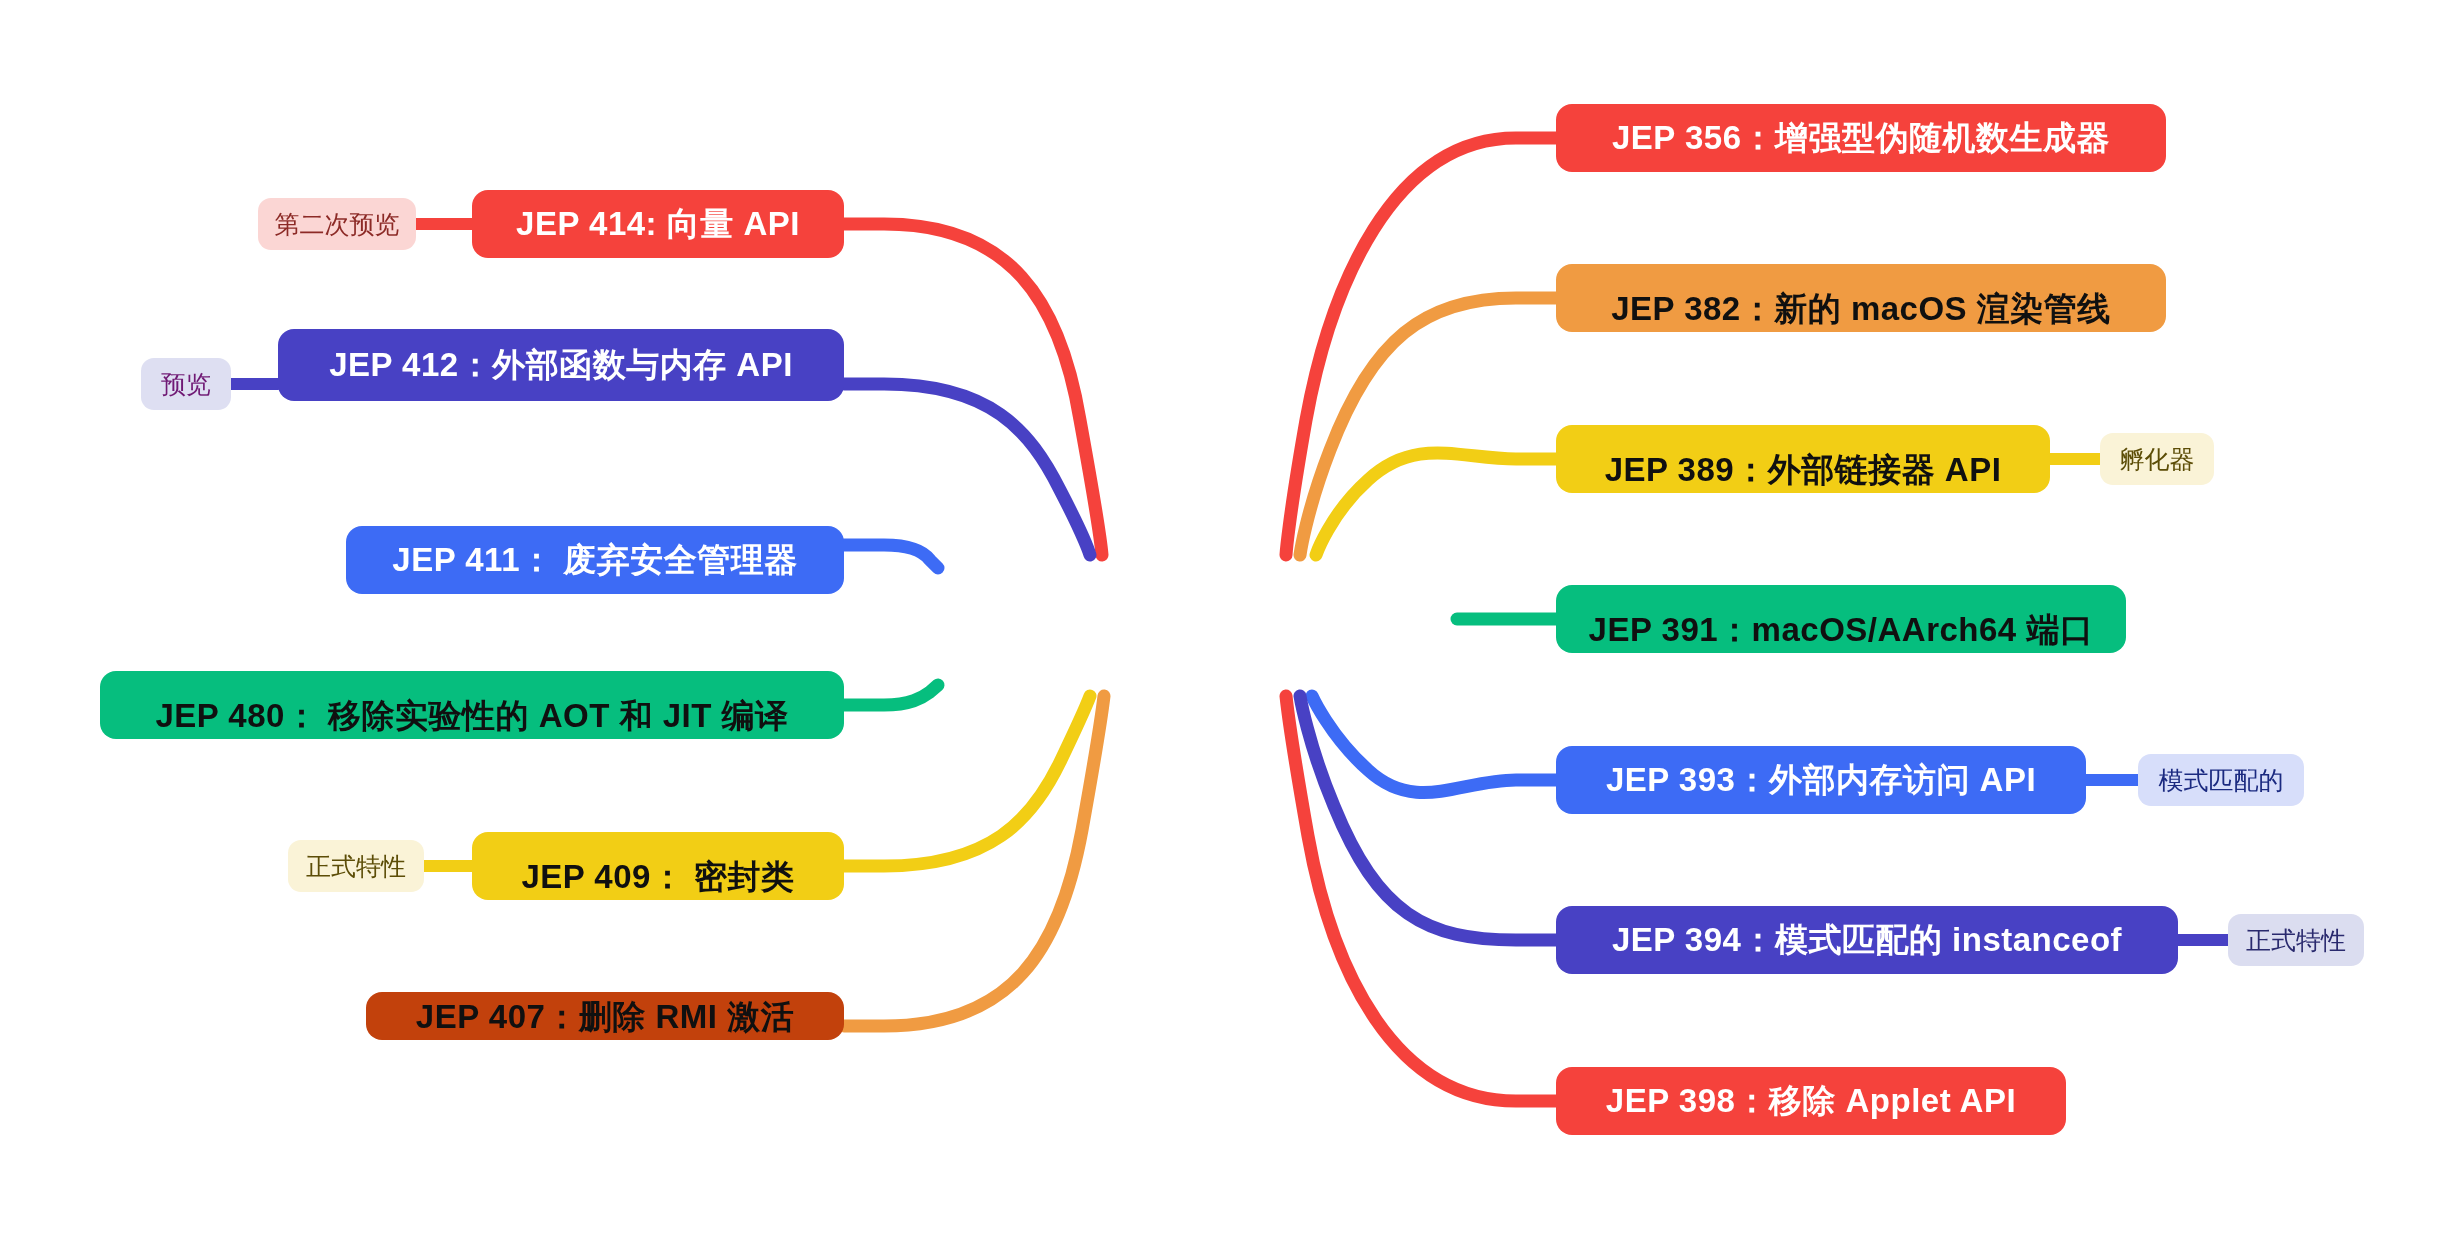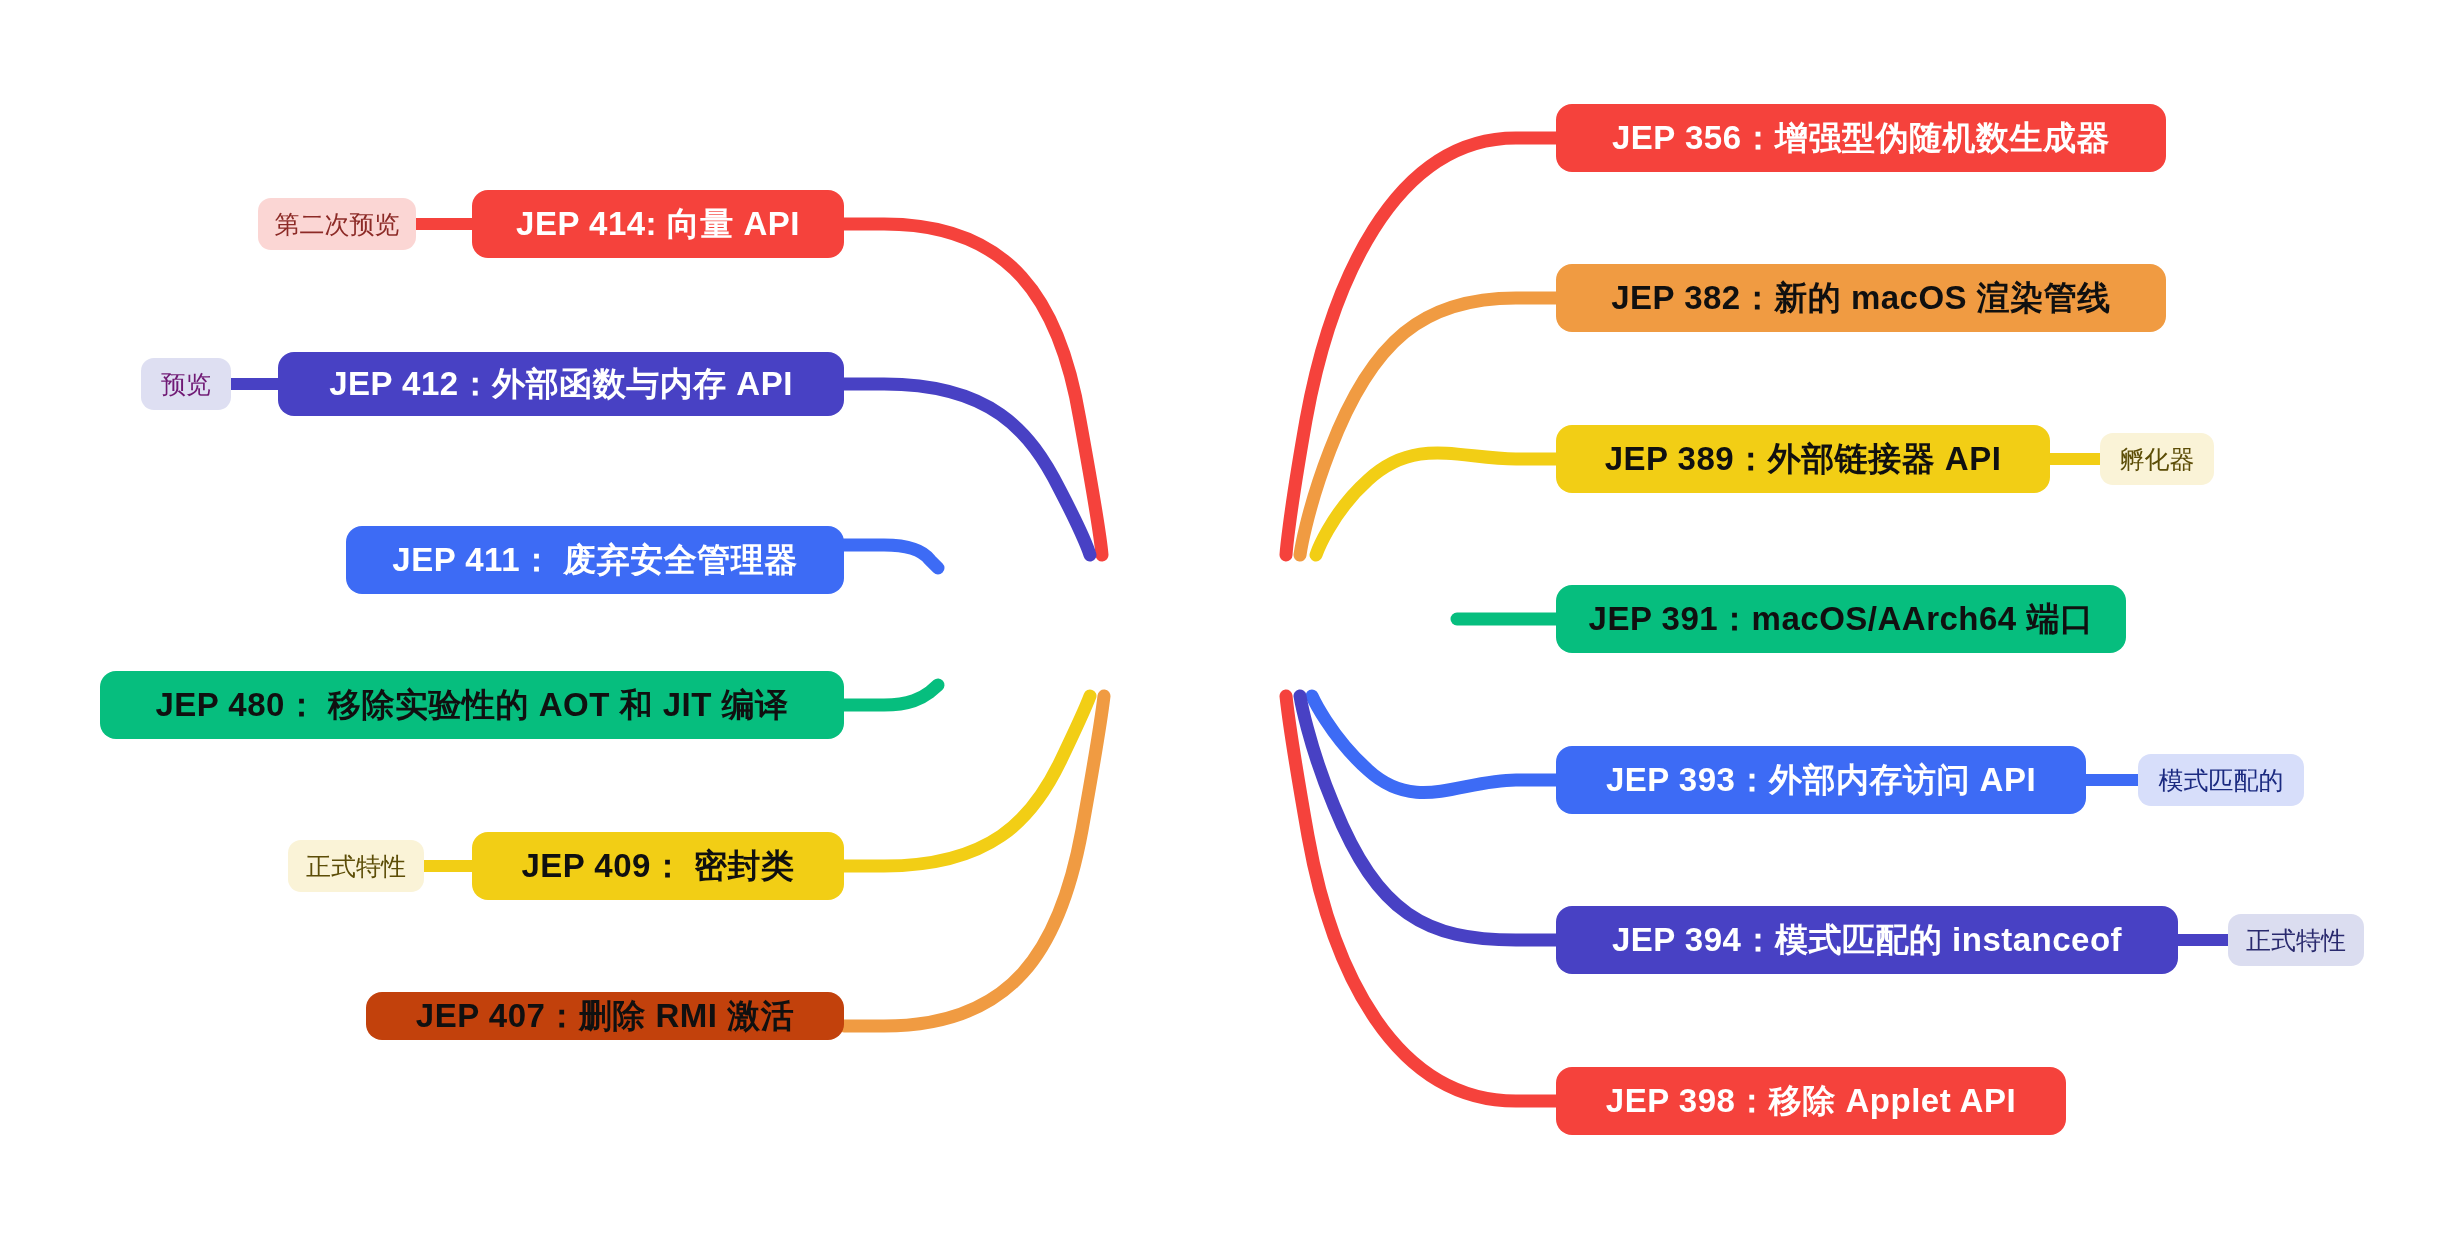--- a/index.html
+++ b/index.html
@@ -45,21 +45,21 @@
     z-index: 6;
   }
   .node-topic {
     height: 68px;
     font-size: 33px;
     font-weight: 700;
     padding: 0 26px;
     z-index: 5;
   }
   .node-topic.light-text { color: #ffffff; }
-  .node-topic.dark-text  { color: #101010; }
+  .node-topic.dark-text  { color: #101010; align-items: flex-end; }
   .tag {
     position: absolute;
     display: flex;
     align-items: center;
     justify-content: center;
     height: 52px;
     border-radius: 13px;
     font-size: 25px;
     font-weight: 400;
     padding: 0 16px;
@@ -101,21 +101,21 @@
   </svg>
 
 
   <div id="nodes-layer">
       <div class="node node-topic light-text" style="left: 472px; top: 190px; width: 372px; height: 68px; background: rgb(245, 66, 60); color: rgb(255, 255, 255);">
         <span>JEP 414: 向量 API</span>
       </div>
       <div class="tag" style="left: 258px; top: 198px; width: 158px; height: 52px; background: rgb(251, 214, 212); color: rgb(140, 42, 38);">
         <span>第二次预览</span>
       </div>
-      <div class="node node-topic light-text" style="left: 278px; top: 352px; width: 566px; height: 64px; background: rgb(72, 65, 196); color: rgb(255, 255, 255);">
+      <div class="node node-topic light-text" style="left: 278px; top: 329px; width: 566px; height: 72px; background: rgb(72, 65, 196); color: rgb(255, 255, 255);">
         <span>JEP 412：外部函数与内存 API</span>
       </div>
       <div class="tag" style="left: 141px; top: 358px; width: 90px; height: 52px; background: rgb(222, 223, 242); color: #701a75;">
         <span>预览</span>
       </div>
       <div class="node node-topic light-text" style="left: 346px; top: 511px; width: 498px; height: 68px; background: rgb(61, 107, 245); color: rgb(255, 255, 255); margin-top: 15px;">
         <span>JEP 411：  废弃安全管理器</span>
       </div>
       <div class="node node-topic dark-text" style="left: 100px; top: 671px; width: 744px; height: 68px; background: rgb(6, 190, 126); color: rgb(16, 16, 16);">
         <span>JEP 480：  移除实验性的 AOT 和 JIT 编译</span>

